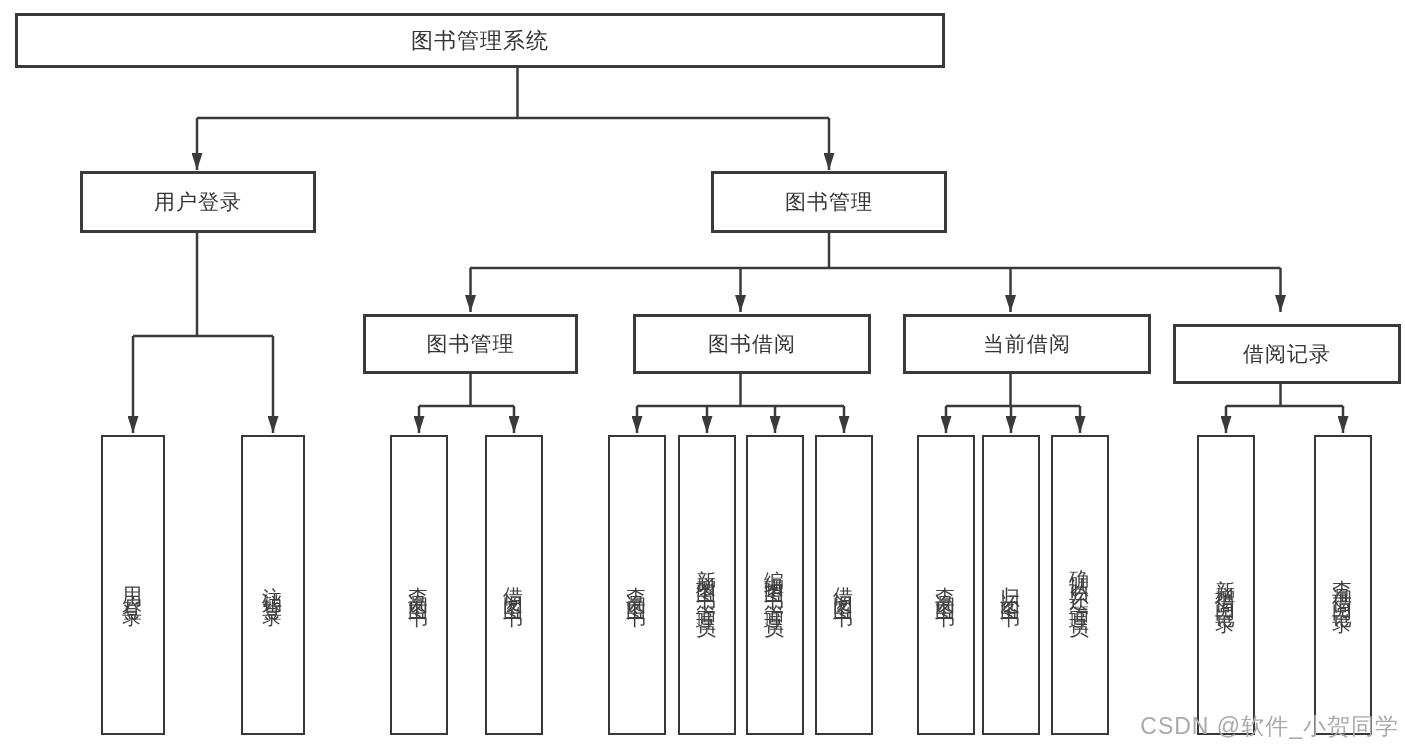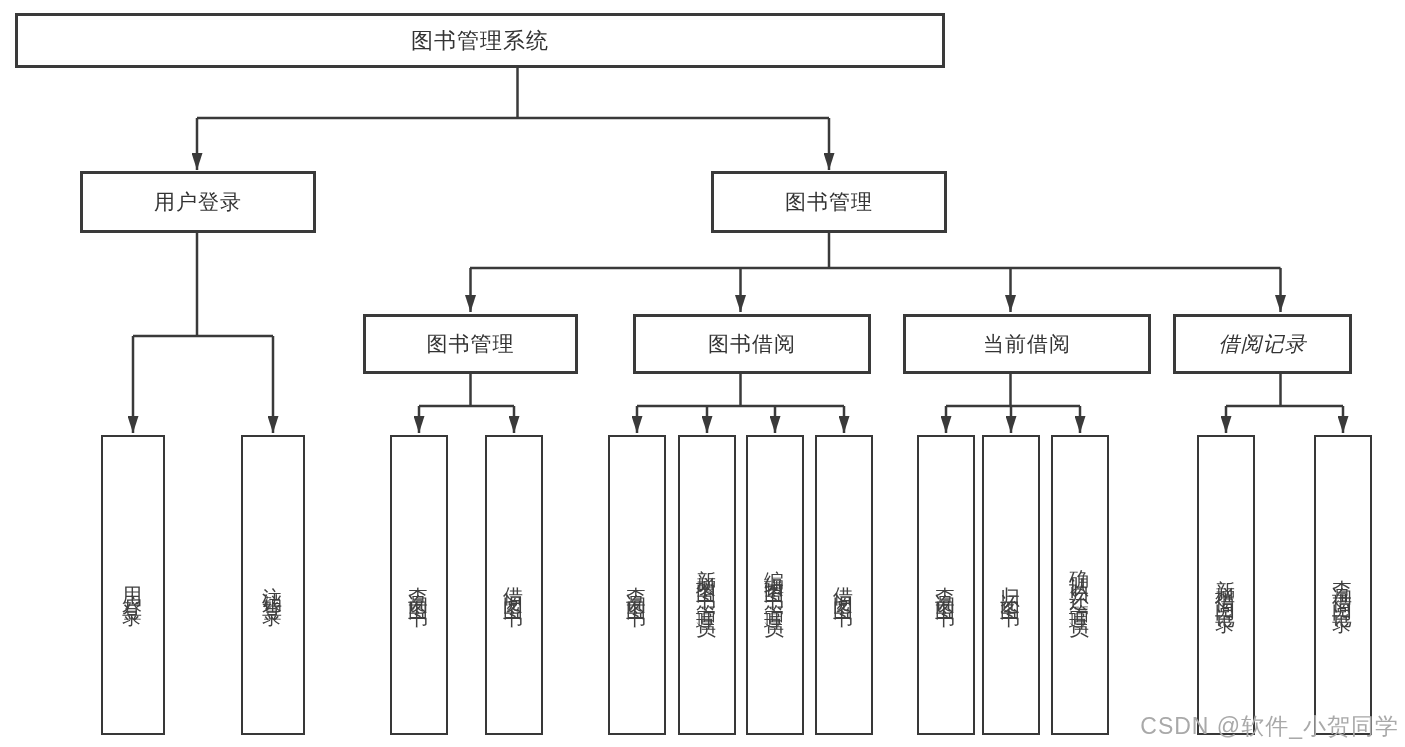--- a/index.html
+++ b/index.html
@@ -113,21 +113,21 @@
   </svg>
 
   <div class="node root" style="left:15px; top:13px; width:930px; height:55px;">图书管理系统</div>
 
   <div class="node" style="left:80px; top:171px; width:236px; height:62px;">用户登录</div>
   <div class="node" style="left:711px; top:171px; width:236px; height:62px;">图书管理</div>
 
   <div class="node" style="left:363px; top:314px; width:215px; height:60px;">图书管理</div>
   <div class="node" style="left:633px; top:314px; width:238px; height:60px;">图书借阅</div>
   <div class="node" style="left:903px; top:314px; width:248px; height:60px;">当前借阅</div>
-  <div class="node" style="left:1173px; top:314px; width:179px; height:60px;font-style:italic;">借阅记录</div>
+  <div class="node" style="left:1173px; top:324px; width:228px; height:60px;">借阅记录</div>
 
   <div class="leaf wide" style="left:101px;">用户登录</div>
   <div class="leaf wide" style="left:241px;">注销登录</div>
 
   <div class="leaf" style="left:390px;">查询图书</div>
   <div class="leaf" style="left:485px;">借阅图书</div>
 
   <div class="leaf" style="left:608px;">查询图书</div>
   <div class="leaf" style="left:678px;">新增图书（管理员）</div>
   <div class="leaf" style="left:746px;">编辑图书（管理员）</div>

